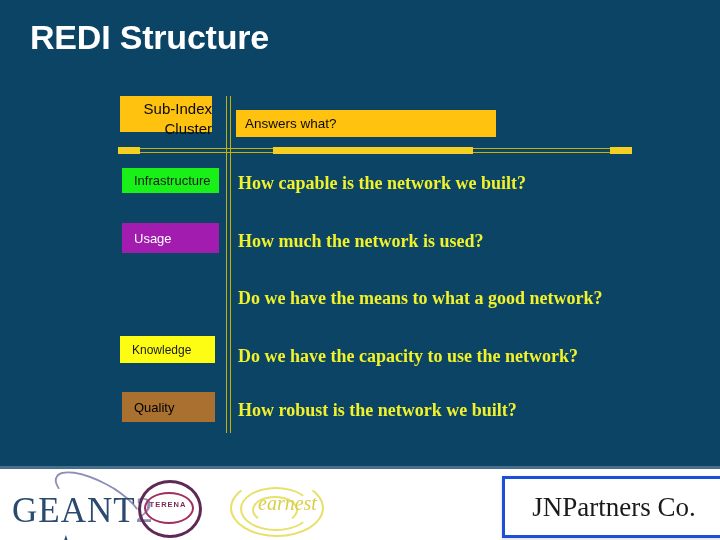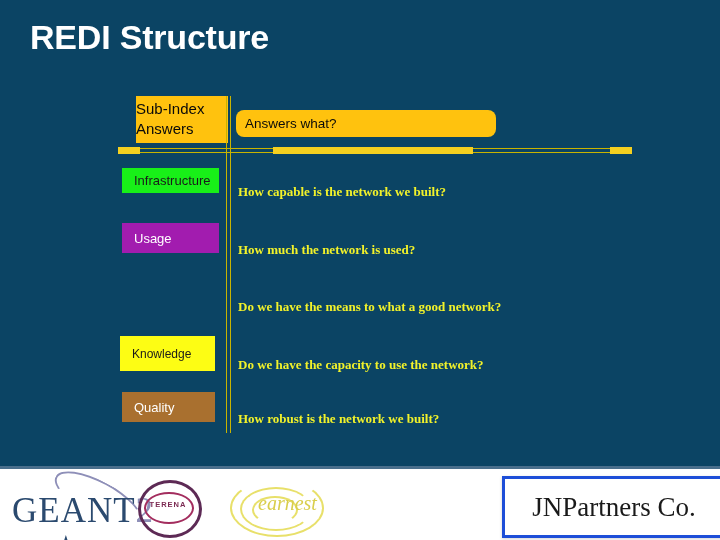--- a/index.html
+++ b/index.html
@@ -31,39 +31,38 @@
 
   
   .hdr-box {
     position: absolute;
     background: #ffc20e;
     color: #0a0a0a;
     font-size: 15px;
     line-height: 1.30;
   }
   #hdr-cluster {
-    left: 136px;
+    left: 120px;
     top: 96px;
     width: 92px;
-    height: 47px;
-    text-align: left;
+    height: 36px;
+    text-align: right;
     padding-top: 3px;
     box-sizing: border-box;
   }
   #hdr-answers {
     left: 236px;
     top: 110px;
     width: 260px;
     height: 27px;
     padding-left: 9px;
     box-sizing: border-box;
     display: flex;
     align-items: center;
     font-size: 13.5px;
-    border-radius: 8px;
   }
 
   
   
   #v-rule {
     position: absolute;
     left: 226px;
     top: 96px;
     width: 5px;
     height: 337px;
@@ -101,37 +100,36 @@
     padding-left: 12px;
     box-sizing: border-box;
     white-space: nowrap;
   }
   .answer {
     position: absolute;
     left: 238px;
     width: 420px;
     color: #f2f22a;
     font-family: "Liberation Serif", serif;
-    font-size: 13px;
+    font-size: 18px;
     font-weight: bold;
     line-height: 1.42;
-    margin-top: 12px;
   }
 
   
   #chip-infrastructure { left: 122px; top: 168px; width: 97px; height: 25px;
                          background: #18f018; color: #1a1a1a; }
   #chip-usage          { left: 122px; top: 223px; width: 97px; height: 30px;
                          background: #a21caf; color: #ffffff; }
   #chip-affordability  { left: 120px; top: 278px; width: 102px; height: 27px;
                          background: #1161ef; color: #ffffff; }
-  #chip-knowledge      { left: 120px; top: 336px; width: 95px; height: 35px;
+  #chip-knowledge      { left: 120px; top: 336px; width: 95px; height: 27px;
                          background: #fdfd14; color: #1a1a1a; font-size: 12px; }
   #chip-quality        { left: 122px; top: 392px; width: 93px; height: 30px;
-                         background: #a9702f; color: #ffffff; }
+                         background: #a9702f; color: #000000; }
 
   #ans-infrastructure { top: 171px; }
   #ans-usage          { top: 229px; }
   #ans-affordability  { top: 286px; }
   #ans-knowledge      { top: 344px; }
   #ans-quality        { top: 398px; }
 
   
   #footer-rule {
     position: absolute;
@@ -225,21 +223,21 @@
 </style>
 </head>
 <body>
 
 <div id="slide">
 
   <div id="title">REDI Structure</div>
 
   <div class="hdr-box" id="hdr-cluster">
     <div>Sub-Index</div>
-    <div>Answers</div>
+    <div>Cluster</div>
   </div>
 
   <div class="hdr-box" id="hdr-answers">Answers what?</div>
 
   <div id="v-rule"></div>
   <div id="h-rule"></div>
   <div class="h-chunk" id="chunk-a"></div>
   <div class="h-chunk" id="chunk-b"></div>
   <div class="h-chunk" id="chunk-c"></div>
 

